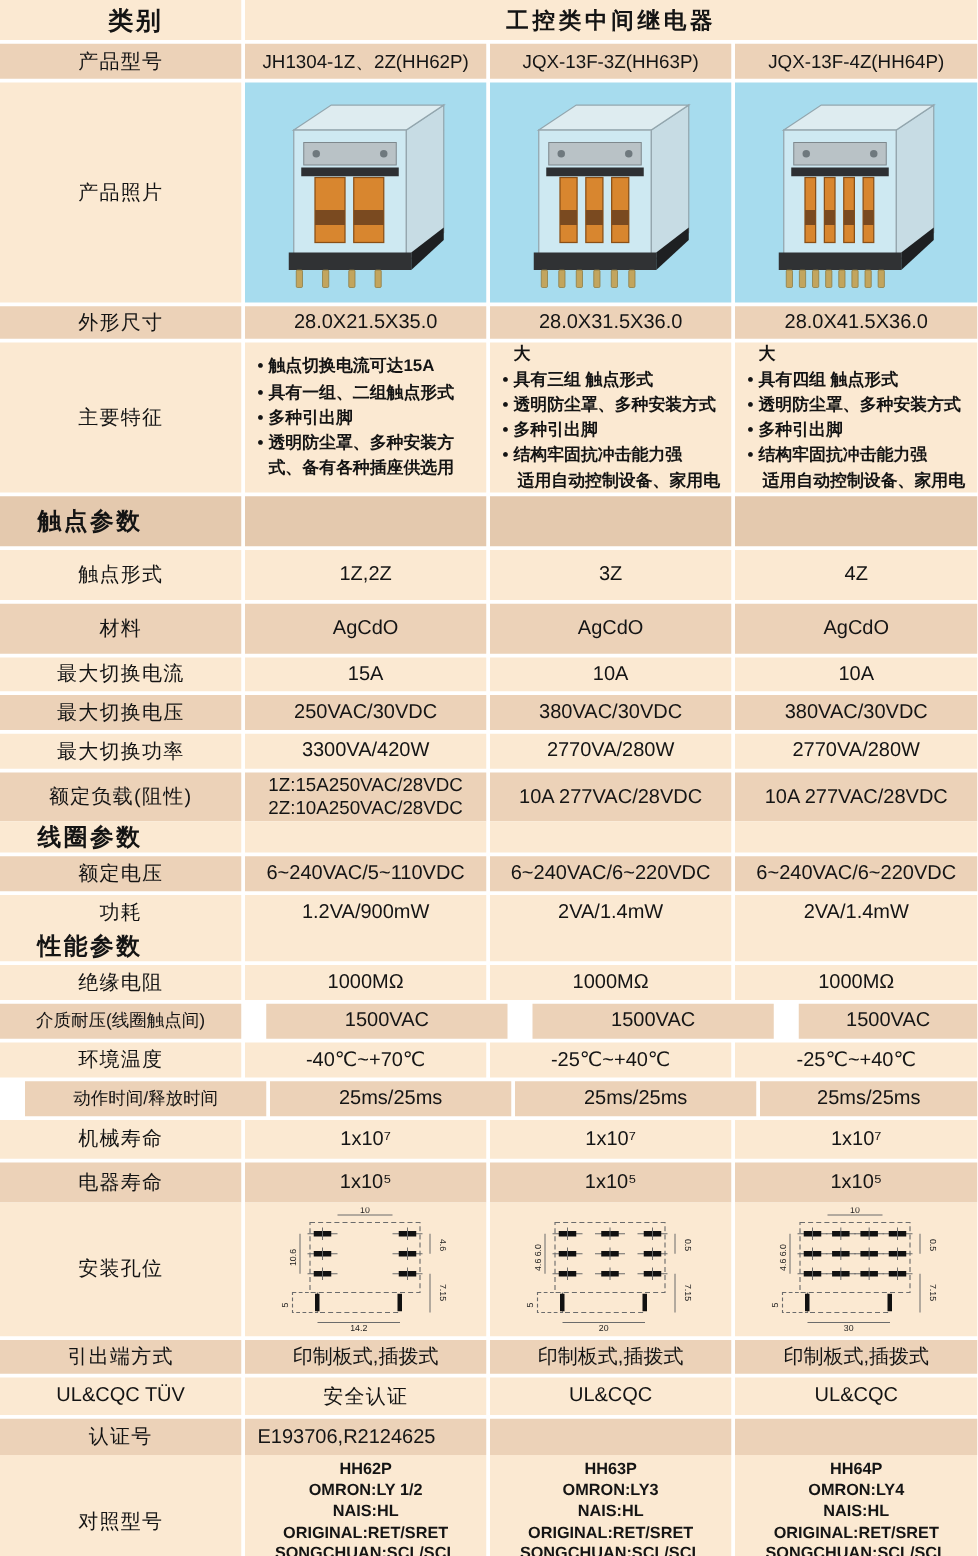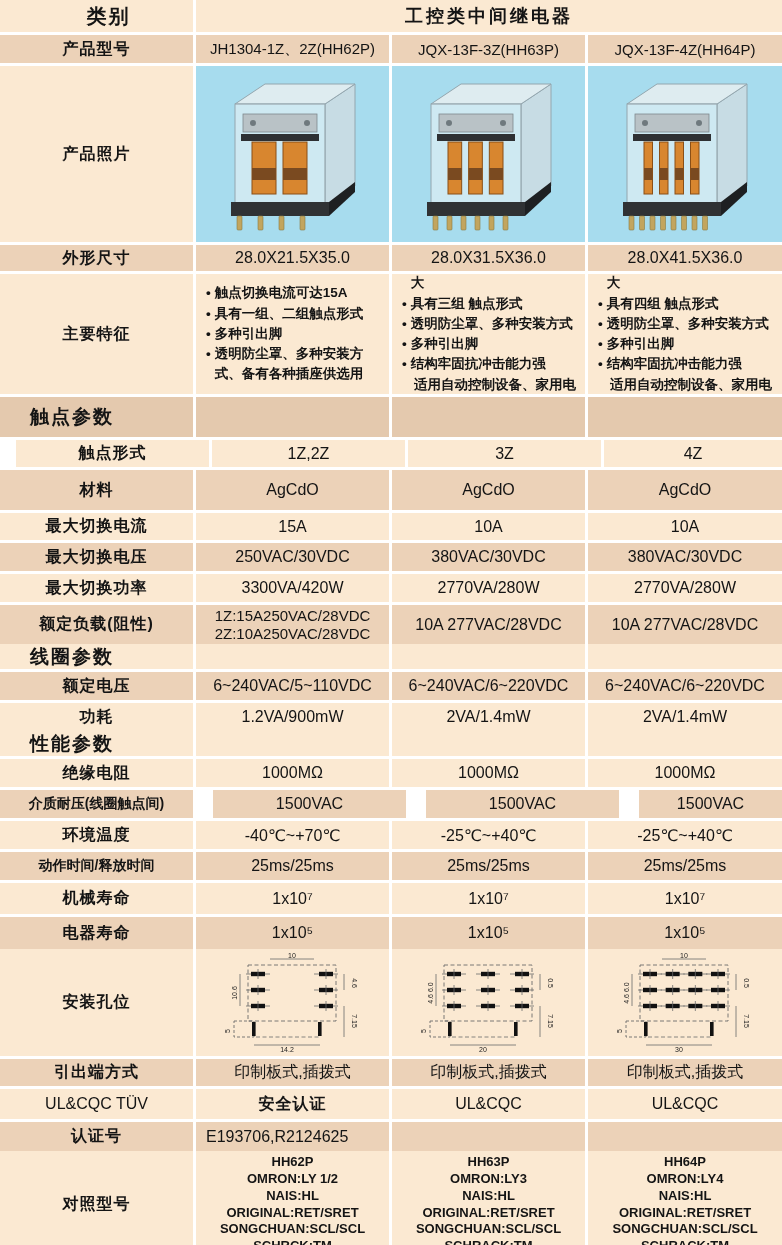--- a/index.html
+++ b/index.html
@@ -23,21 +23,21 @@
     align-items:center;
     justify-content:center;
     text-align:center;
     overflow:hidden;
     box-sizing:border-box;
   }
   .light{background:#fbe9d2;}
   .dark{background:#ecd2b8;}
   .sect{background:#e4c9ae;}
   .photo-bg{background:#a7dcee;}
-  .label{font-weight:bold;font-size:16px;letter-spacing:1px;}
+  .label{font-weight:normal;font-size:16px;letter-spacing:1px;}
   .label.small{font-size:14px;letter-spacing:0;}
   .title-cat{font-weight:bold;font-size:20px;letter-spacing:2px;padding-left:24px;}
   .title-main{font-weight:bold;font-size:18px;letter-spacing:3px;}
   .section-label{
     justify-content:flex-start;
     padding-left:30px;
     font-weight:bold;
     font-size:19px;
     letter-spacing:2px;
   }
@@ -245,21 +245,21 @@
       </div>
   </div>
 
   <div class="row" style="height:40px">
     <div class="cell sect section-label">触点参数</div>
     <div class="cell sect"></div>
     <div class="cell sect"></div>
     <div class="cell sect"></div>
   </div>
   <div id="group-contact">
-      <div class="row" style="height: 27px; padding-left: 16px;">
+      <div class="row" style="height: 40px;">
         <div class="cell light label">触点形式</div>
         <div class="cell light val">1Z,2Z</div>
         <div class="cell light val">3Z</div>
         <div class="cell light val">4Z</div>
       </div>
       <div class="row" style="height: 40px;">
         <div class="cell dark label">材料</div>
         <div class="cell dark val">AgCdO</div>
         <div class="cell dark val">AgCdO</div>
         <div class="cell dark val">AgCdO</div>
@@ -330,21 +330,21 @@
         <div class="cell dark val">1500VAC</div>
         <div class="cell dark val">1500VAC</div>
         <div class="cell dark val">1500VAC</div>
       </div>
       <div class="row" style="height: 28px;">
         <div class="cell light label">环境温度</div>
         <div class="cell light val">-40℃~+70℃</div>
         <div class="cell light val">-25℃~+40℃</div>
         <div class="cell light val">-25℃~+40℃</div>
       </div>
-      <div class="row" style="height: 28px;">
+      <div class="row" style="height: 28px; margin-left: 20px;">
         <div class="cell dark label small">动作时间/释放时间</div>
         <div class="cell dark val">25ms/25ms</div>
         <div class="cell dark val">25ms/25ms</div>
         <div class="cell dark val">25ms/25ms</div>
       </div>
       <div class="row" style="height: 31px;">
         <div class="cell light label">机械寿命</div>
         <div class="cell light val">1x10⁷</div>
         <div class="cell light val">1x10⁷</div>
         <div class="cell light val">1x10⁷</div>

